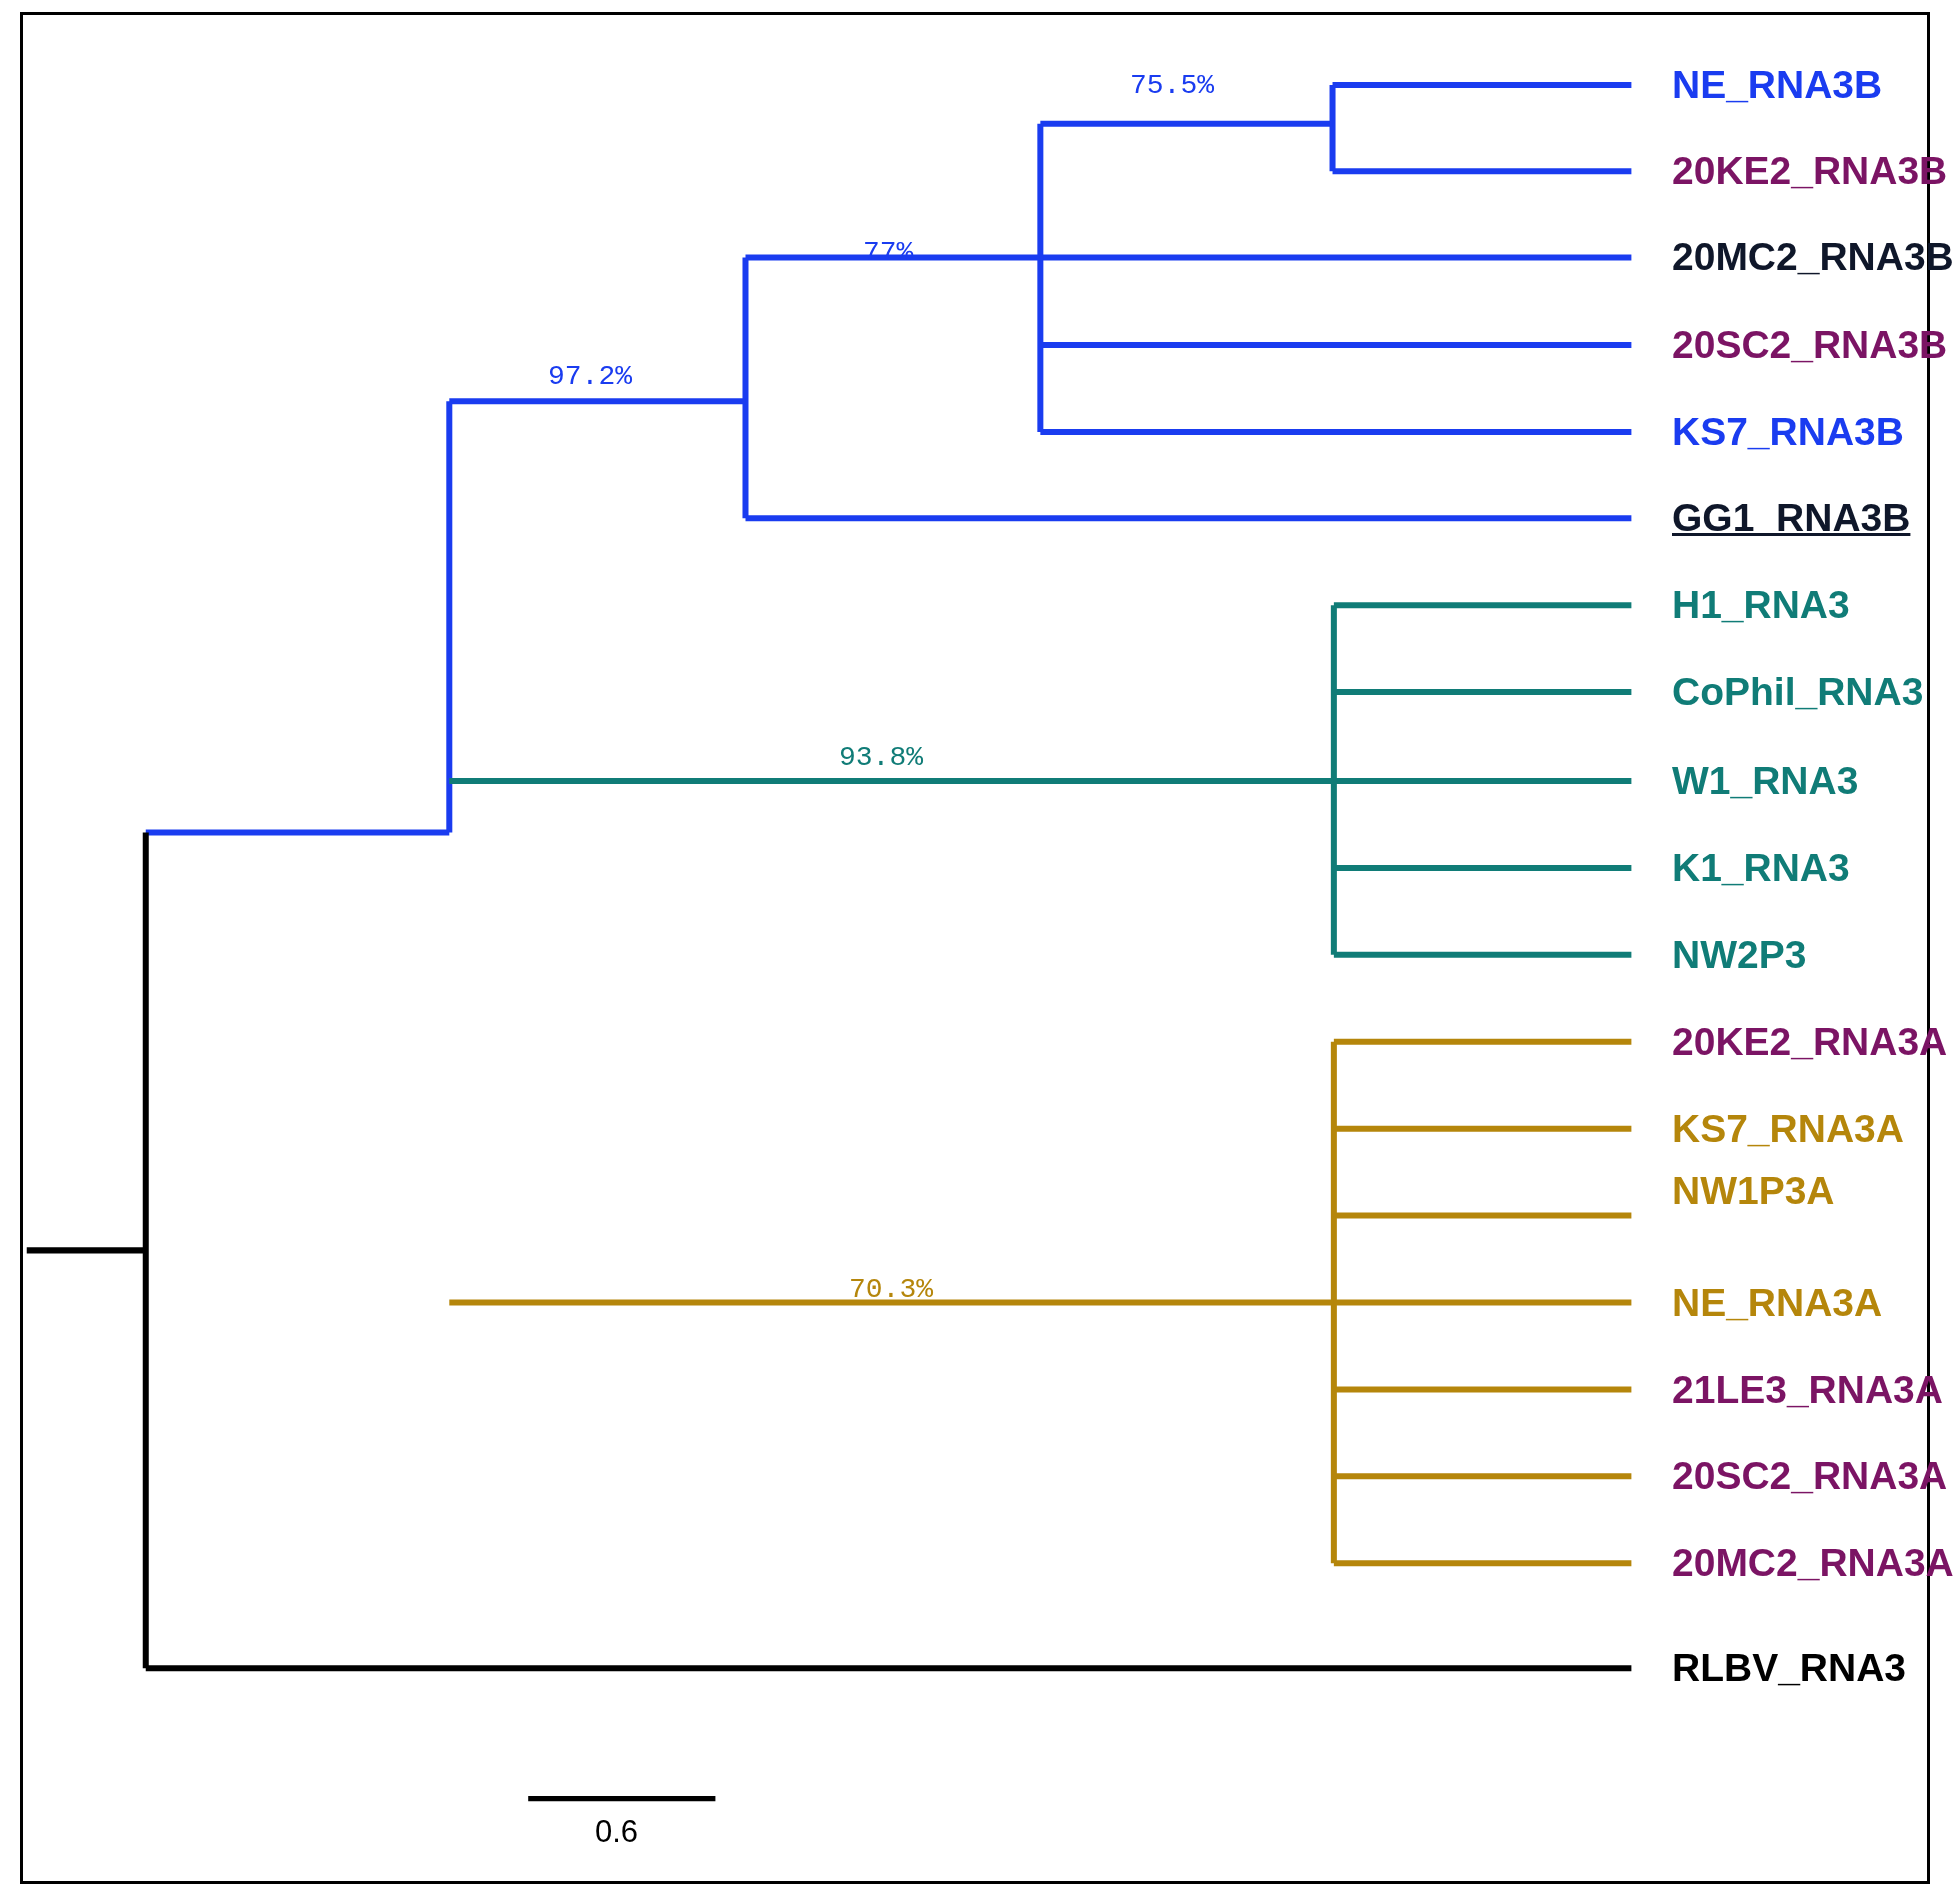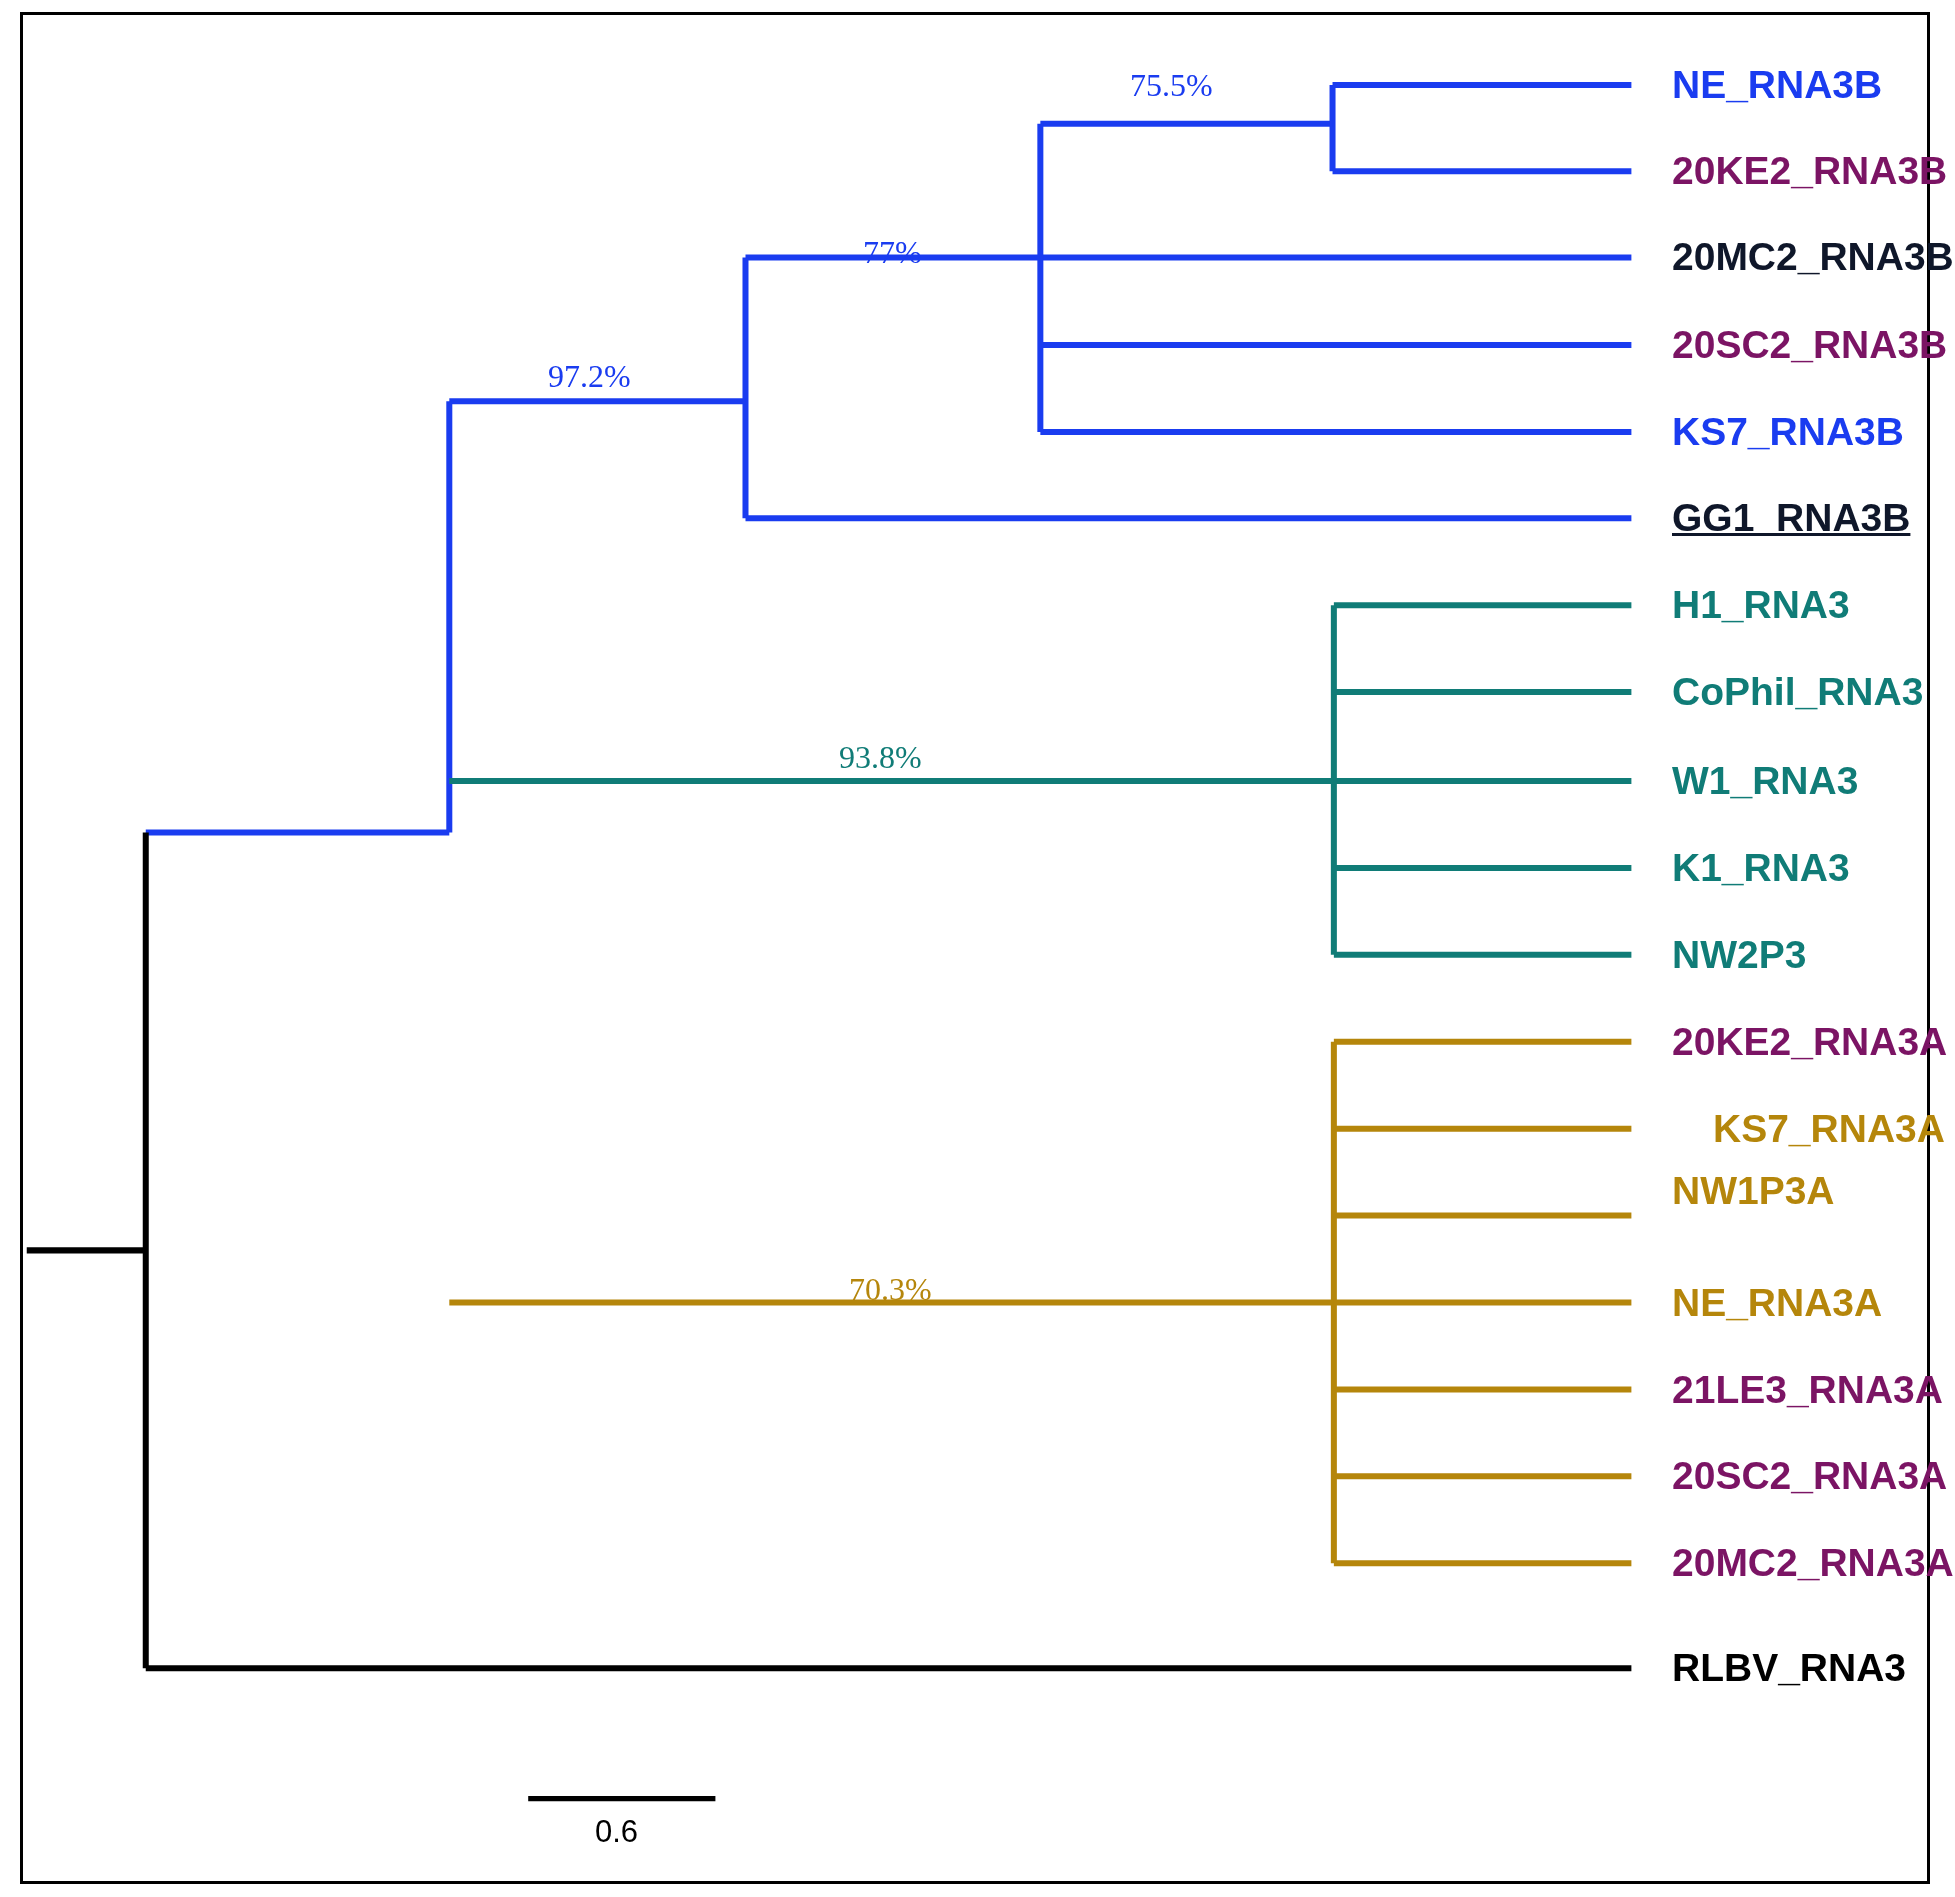--- a/index.html
+++ b/index.html
@@ -1,21 +1,21 @@
 <!DOCTYPE html>
 <html style="font-size:10.7px"><head>
 <meta charset="utf-8">
 <style>
   html,body{margin:0;padding:0;background:#ffffff;}
   body{font-family:"Liberation Sans",sans-serif;}
   #fig{position:relative;width:1955px;height:1897px;background:#fff;box-sizing:border-box;}
   .frame{position:absolute;left:20px;top:12px;width:1910px;height:1872px;border:3.3px solid #000;box-sizing:border-box;background:#fff;}
   svg.tree{position:absolute;left:0;top:0;width:1955px;height:1897px;}
   .tiplabel{position:absolute;font-weight:bold;font-size:39px;line-height:31px;white-space:nowrap;font-family:"Liberation Sans",sans-serif;}
-  .support{position:absolute;font-size:32px;line-height:31px;white-space:nowrap;font-family:Liberation Serif, serif;}
+  .support{position:absolute;font-size:28px;line-height:31px;white-space:nowrap;font-family:Liberation Mono, monospace;}
   .scalelabel{position:absolute;font-size:31px;font-family:"Liberation Sans",sans-serif;color:#000;}
 </style>
 </head>
 <body>
 
 <div id="fig">
   <div class="frame"></div>
   <svg class="tree" viewBox="0 0 2924 2837" xmlns="http://www.w3.org/2000/svg">
     <g id="tree-edges">
         <line x1="1993" y1="127" x2="2440" y2="127" stroke="#1A3CF0" stroke-width="9" stroke-linecap="butt"></line>
@@ -62,21 +62,21 @@
       <div class="tiplabel" style="left: 1672px; top: 241px; color: #0f172a;">20MC2_RNA3B</div>
       <div class="tiplabel" style="left: 1672px; top: 329px; color: rgb(123, 20, 100);">20SC2_RNA3B</div>
       <div class="tiplabel" style="left: 1672px; top: 416px; color: rgb(26, 60, 240);">KS7_RNA3B</div>
       <div class="tiplabel" style="left: 1672px; top: 502px; color: #0f172a; text-decoration: underline;">GG1_RNA3B</div>
       <div class="tiplabel" style="left: 1672px; top: 589px; color: rgb(16, 124, 119);">H1_RNA3</div>
       <div class="tiplabel" style="left: 1672px; top: 676px; color: rgb(16, 124, 119);">CoPhil_RNA3</div>
       <div class="tiplabel" style="left: 1672px; top: 765px; color: rgb(16, 124, 119);">W1_RNA3</div>
       <div class="tiplabel" style="left: 1672px; top: 852px; color: rgb(16, 124, 119);">K1_RNA3</div>
       <div class="tiplabel" style="left: 1672px; top: 939px; color: rgb(16, 124, 119);">NW2P3</div>
       <div class="tiplabel" style="left: 1672px; top: 1026px; color: rgb(123, 20, 100);">20KE2_RNA3A</div>
-      <div class="tiplabel" style="left: 1672px; top: 1113px; color: rgb(181, 134, 11); margin-left: 41px;">KS7_RNA3A</div>
+      <div class="tiplabel" style="left: 1672px; top: 1113px; color: rgb(181, 134, 11);">KS7_RNA3A</div>
       <div class="tiplabel" style="left: 1672px; top: 1175px; color: rgb(181, 134, 11);">NW1P3A</div>
       <div class="tiplabel" style="left: 1672px; top: 1287px; color: rgb(181, 134, 11);">NE_RNA3A</div>
       <div class="tiplabel" style="left: 1672px; top: 1374px; color: rgb(123, 20, 100);">21LE3_RNA3A</div>
       <div class="tiplabel" style="left: 1672px; top: 1460px; color: rgb(123, 20, 100);">20SC2_RNA3A</div>
       <div class="tiplabel" style="left: 1672px; top: 1547px; color: rgb(123, 20, 100);">20MC2_RNA3A</div>
       <div class="tiplabel" style="left: 1672px; top: 1652px; color: rgb(0, 0, 0);">RLBV_RNA3</div>
     </div>
   <div id="support-labels">
       <div class="support" style="left: 1130px; top: 70px; color: rgb(26, 60, 240);">75.5%</div>
       <div class="support" style="left: 863px; top: 237px; color: rgb(26, 60, 240);">77%</div>

